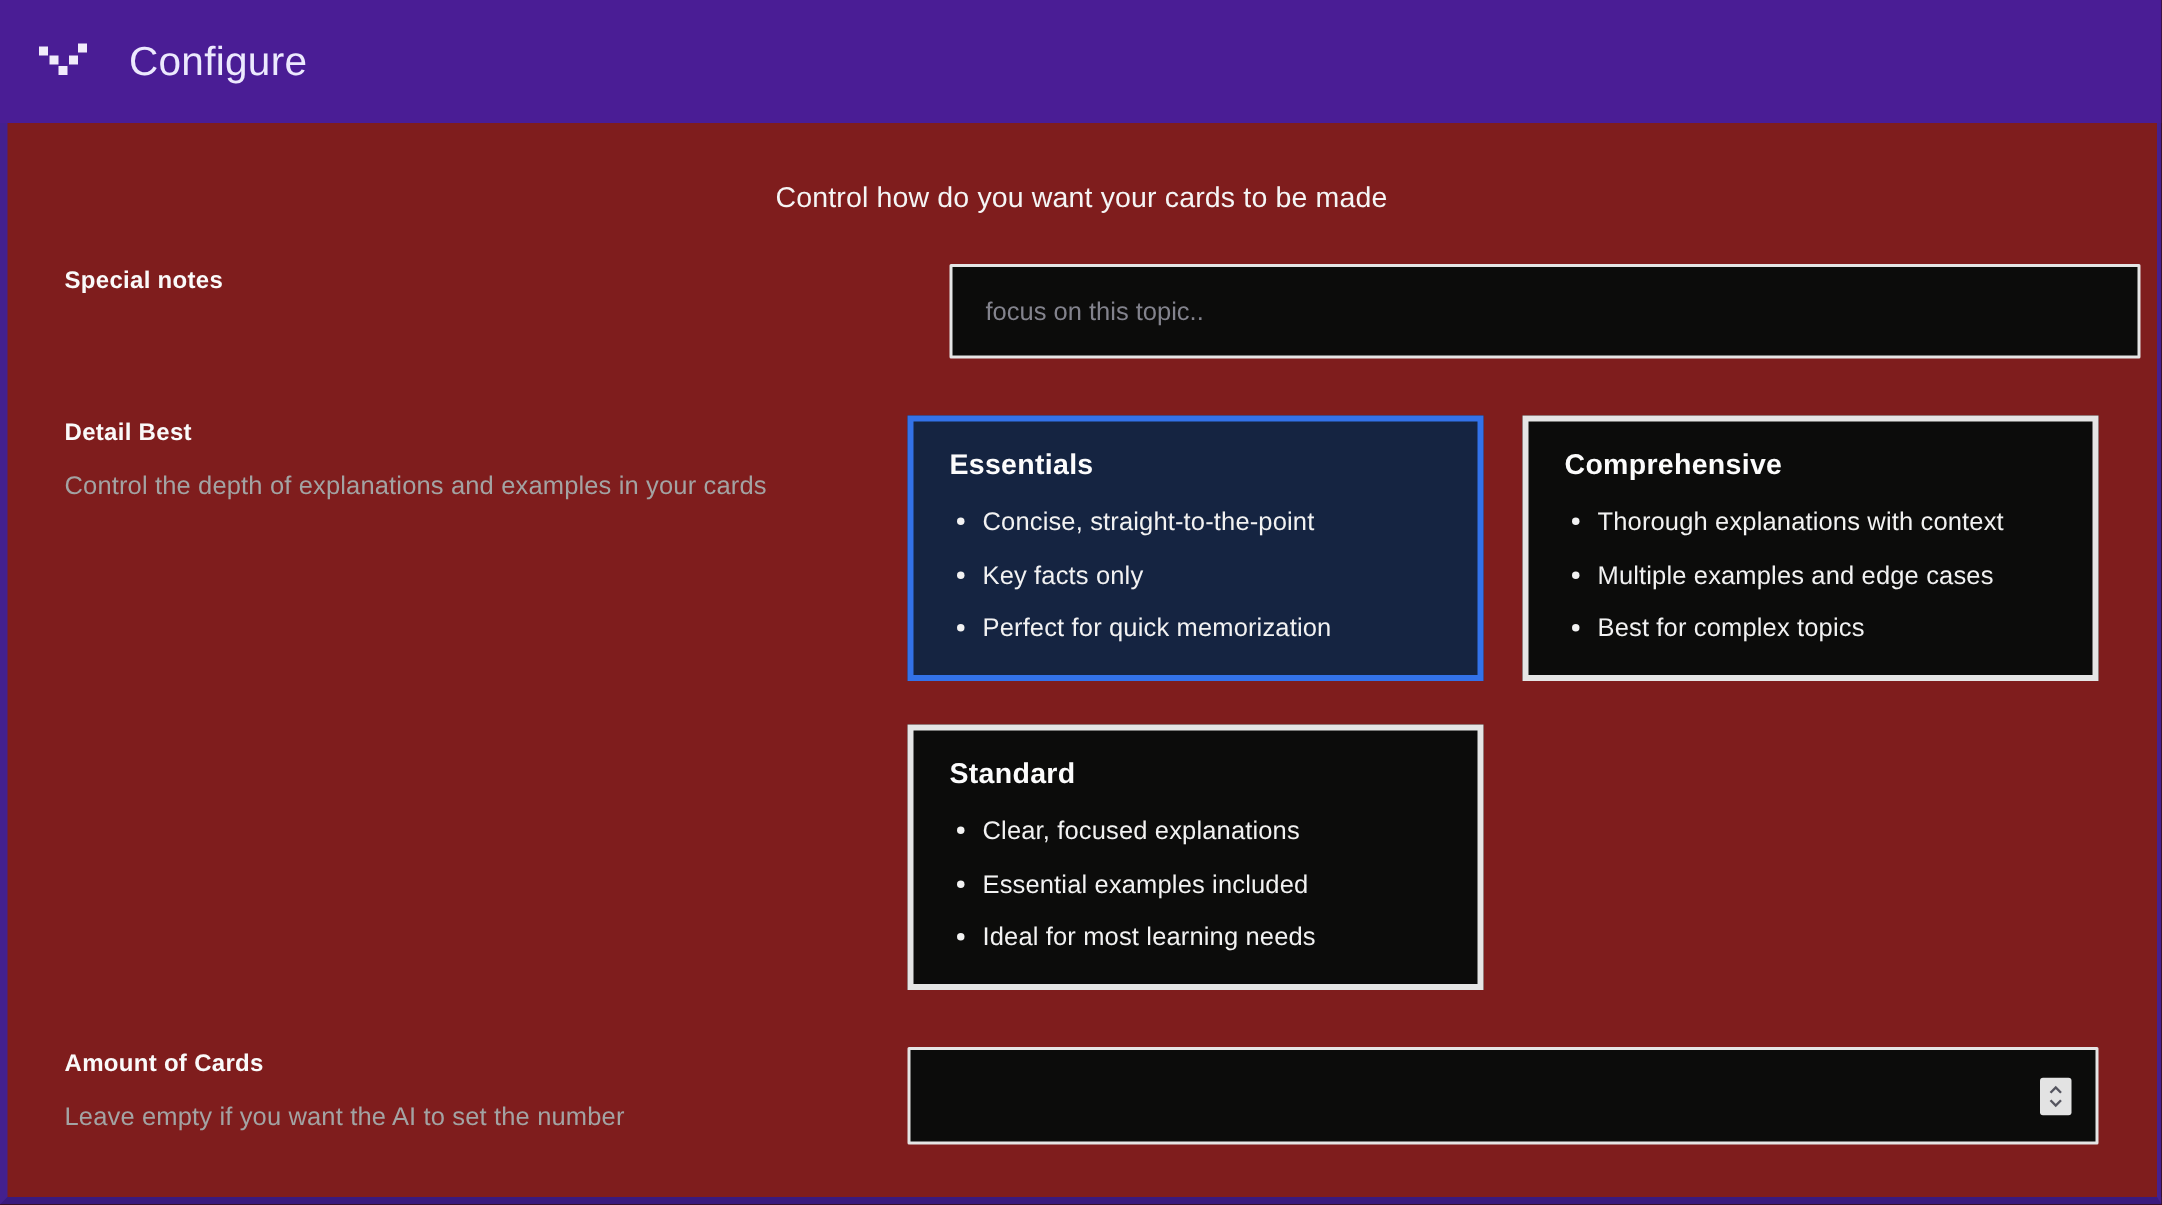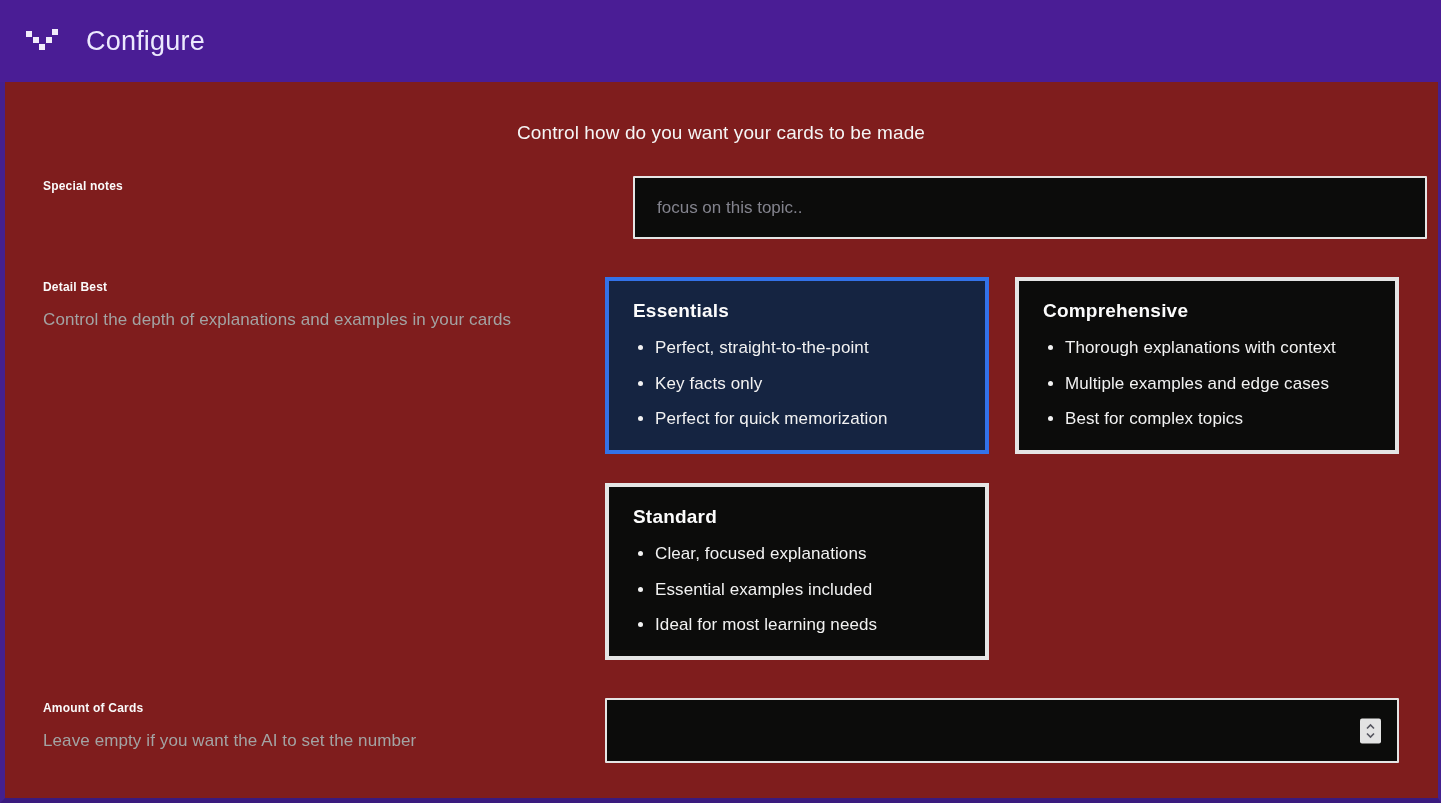--- a/index.html
+++ b/index.html
@@ -29,21 +29,21 @@
   main{padding:0 39px 0 38px;}
   .page-heading{
     font-size:19px;font-weight:400;color:#f5f5f5;margin:40px 0 32px 0;letter-spacing:.1px;text-align:center;
   }
   .row{
     display:grid;grid-template-columns:562px 1fr;
     margin-bottom:38px;align-items:start;
   }
   .row:last-child{margin-bottom:0;}
   .label{
-    font-size:12px;font-weight:700;color:#fafafa;padding-top:3px;letter-spacing:.2px;
+    font-size:16px;font-weight:700;color:#fafafa;padding-top:3px;letter-spacing:.2px;
   }
   .sublabel{
     font-size:17px;font-weight:400;color:#a3a3a3;margin-top:16px;letter-spacing:.1px;
   }
   .text-input{
     width:100%;height:63px;box-sizing:border-box;
     background:#0c0c0b;border:2px solid #e5e5e5;border-radius:1px;
     color:#e8e8e8;font-size:17px;padding:0 22px;outline:none;
     font-family:inherit;
     margin-left:28px;
@@ -117,21 +117,21 @@
     <div class="row">
       <div>
         <div class="label">Detail Best</div>
         <div class="sublabel">Control the depth of explanations and examples in your cards</div>
       </div>
       <div class="cards">
 
         <div class="card selected">
           <div class="card-title">Essentials</div>
           <ul>
-            <li>Perfect, straight-to-the-point</li>
+            <li>Concise, straight-to-the-point</li>
             <li>Key facts only</li>
             <li>Perfect for quick memorization</li>
           </ul>
         </div>
 
         <div class="card">
           <div class="card-title">Comprehensive</div>
           <ul>
             <li>Thorough explanations with context</li>
             <li>Multiple examples and edge cases</li>

